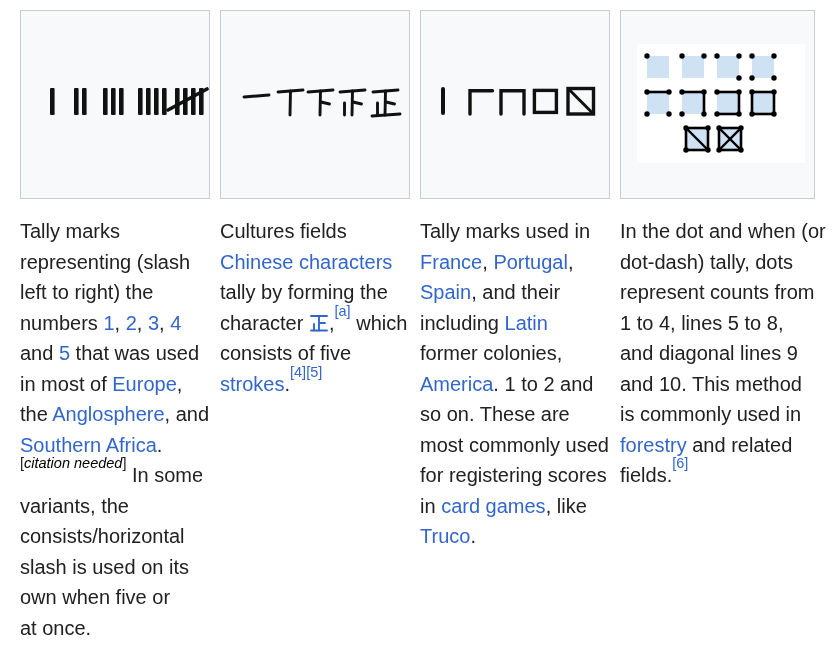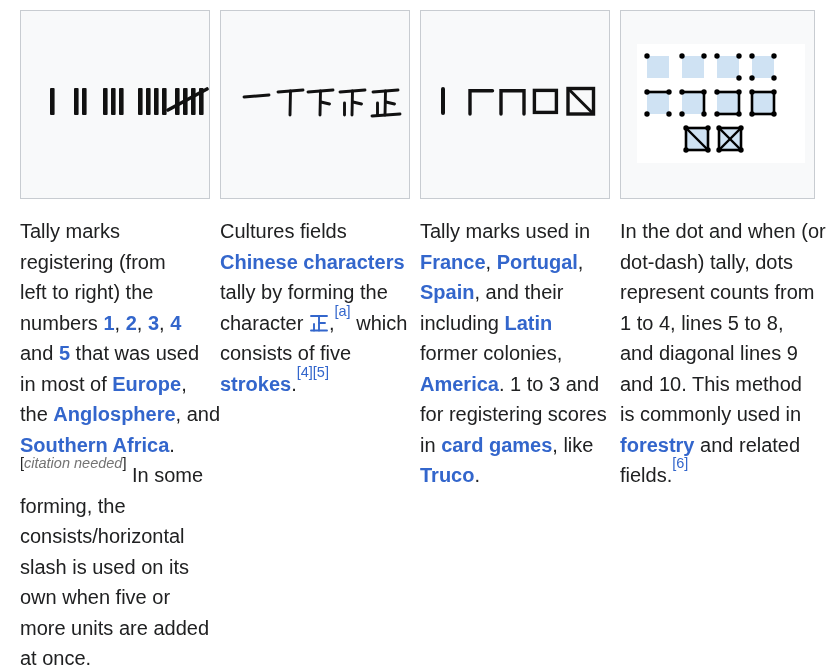--- a/index.html
+++ b/index.html
@@ -10,25 +10,25 @@
   .gallery{display:flex;align-items:flex-start;padding:10px 0 0 20px;box-sizing:border-box;}
   .g-item{width:200px;flex:0 0 auto;}
   .g-item:nth-child(4){width:215px;}
   .g-box{
     width:190px;height:189px;background:#f8f9fa;border:1px solid #c8ccd1;
     box-sizing:border-box;display:flex;align-items:center;justify-content:center;
   }
   .g-item:nth-child(4) .g-box{width:195px;}
   .g-caption{margin-top:17px;font-size:20px;line-height:30.5px;}
   .cap-line{white-space:nowrap;height:30.5px;}
-  .wlink{color:#3366cc;text-decoration:none;cursor:pointer;font-weight:bold;}
+  .wlink{color:#3366cc;text-decoration:none;cursor:pointer;}
   sup.ref{font-size:14.5px;line-height:0;position:relative;top:-6px;color:#3366cc;}
   sup.ref a{color:#3366cc;text-decoration:none;}
   sup.cite{font-size:14.5px;line-height:0;position:relative;top:-6px;color:#202122;}
-  sup.cite i a{color:#737373;text-decoration:none;font-style:italic;}
+  sup.cite i a{color:#000000;text-decoration:none;font-style:italic;}
   .zheng-svg{display:inline-block;vertical-align:-3px;cursor:pointer;}
 </style>
 </head>
 <body>
 
 <div class="gallery" id="gallery">
     <div class="g-item">
       <div class="g-box">
         <svg width="188" height="187">
           <rect x="29" y="77" width="4.6" height="27" rx="1" fill="#111111"></rect>
@@ -43,33 +43,32 @@
           <rect x="141" y="77" width="4.6" height="27" rx="1" fill="#111111"></rect>
           <rect x="154" y="77" width="4.6" height="27" rx="1" fill="#111111"></rect>
           <rect x="162" y="77" width="4.6" height="27" rx="1" fill="#111111"></rect>
           <rect x="170" y="77" width="4.6" height="27" rx="1" fill="#111111"></rect>
           <rect x="178" y="77" width="4.6" height="27" rx="1" fill="#111111"></rect>
           <line x1="147" y1="99" x2="186" y2="78" stroke="#111111" stroke-width="3.6" stroke-linecap="round"></line>
         </svg>
       </div>
       <div class="g-caption">
         <div class="cap-line"><span>Tally marks</span></div>
-        <div class="cap-line"><span>registering (from</span></div>
+        <div class="cap-line"><span>representing (slash</span></div>
         <div class="cap-line"><span>left to right) the</span></div>
         <div class="cap-line"><span>numbers </span><a class="wlink">1</a><span>, </span><a class="wlink">2</a><span>, </span><a class="wlink">3</a><span>, </span><a class="wlink">4</a></div>
         <div class="cap-line"><span>and </span><a class="wlink">5</a><span> that was used</span></div>
         <div class="cap-line"><span>in most of </span><a class="wlink">Europe</a><span>,</span></div>
         <div class="cap-line"><span>the </span><a class="wlink">Anglosphere</a><span>, and</span></div>
         <div class="cap-line"><a class="wlink">Southern Africa</a><span>.</span></div>
         <div class="cap-line"><sup class="cite">[<i><a>citation needed</a></i>]</sup><span> In some</span></div>
-        <div class="cap-line"><span>forming, the</span></div>
+        <div class="cap-line"><span>variants, the</span></div>
         <div class="cap-line"><span>consists/horizontal</span></div>
         <div class="cap-line"><span>slash is used on its</span></div>
         <div class="cap-line"><span>own when five or</span></div>
-        <div class="cap-line"><span>more units are added</span></div>
         <div class="cap-line"><span>at once.</span></div>
       </div>
     </div>
     <div class="g-item">
       <div class="g-box">
         <svg width="188" height="187">
           <line x1="23" y1="86" x2="48" y2="84" stroke="#111111" stroke-width="2.9" stroke-linecap="round"></line>
           <line x1="57" y1="81" x2="82" y2="79" stroke="#111111" stroke-width="2.9" stroke-linecap="round"></line>
           <line x1="69.5" y1="80" x2="69" y2="104" stroke="#111111" stroke-width="2.9" stroke-linecap="round"></line>
           <line x1="87" y1="81" x2="112" y2="79" stroke="#111111" stroke-width="2.9" stroke-linecap="round"></line>
@@ -111,21 +110,23 @@
           <rect x="147" y="77.5" width="25.5" height="25.5" stroke="#111111" stroke-width="3.4" fill="none" stroke-linecap="round" stroke-linejoin="miter"></rect>
           <line x1="147.8" y1="78.3" x2="172" y2="102.5" stroke="#111111" stroke-width="3"></line>
         </svg>
       </div>
       <div class="g-caption">
         <div class="cap-line"><span>Tally marks used in</span></div>
         <div class="cap-line"><a class="wlink">France</a><span>, </span><a class="wlink">Portugal</a><span>,</span></div>
         <div class="cap-line"><a class="wlink">Spain</a><span>, and their</span></div>
         <div class="cap-line"><span>including </span><a class="wlink">Latin</a></div>
         <div class="cap-line"><span>former colonies,</span></div>
-        <div class="cap-line"><a class="wlink">America</a><span>. 1 to 3 and</span></div>
+        <div class="cap-line"><a class="wlink">America</a><span>. 1 to 2 and</span></div>
+        <div class="cap-line"><span>so on. These are</span></div>
+        <div class="cap-line"><span>most commonly used</span></div>
         <div class="cap-line"><span>for registering scores</span></div>
         <div class="cap-line"><span>in </span><a class="wlink">card games</a><span>, like</span></div>
         <div class="cap-line"><a class="wlink">Truco</a><span>.</span></div>
       </div>
     </div>
     <div class="g-item">
       <div class="g-box">
         <svg width="193" height="185">
           <rect x="16" y="32" width="168" height="119" fill="#ffffff"></rect>
           <rect x="26" y="44" width="22" height="22" fill="#cfe2f3"></rect>

